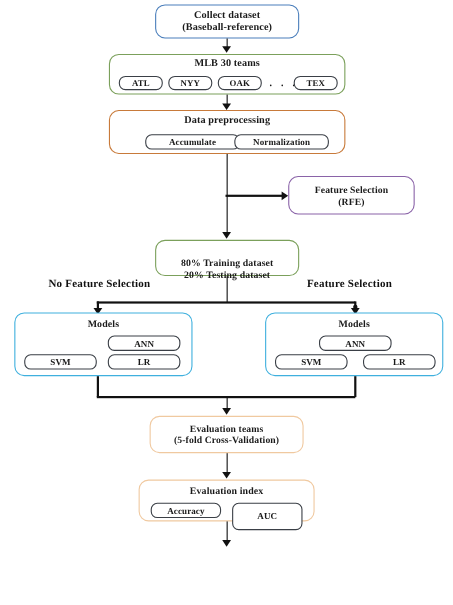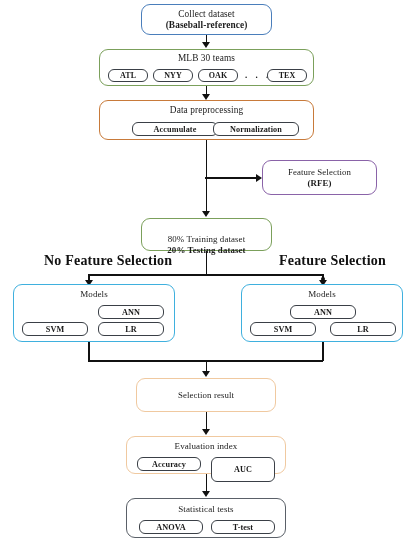--- a/index.html
+++ b/index.html
@@ -22,21 +22,21 @@
     background:#ffffff;
     display:flex;
     flex-direction:column;
     align-items:center;
     justify-content:center;
     text-align:center;
     font-weight:bold;
     letter-spacing:.1px;
   }
   .title{
-    font-weight:normal;
+    font-weight:bold;
     text-align:center;
     line-height:1.15;
   }
   .sub{font-weight:bold;text-align:center;line-height:1.15;}
 
   
   .b-blue   {border-color:#4a7ebb;}
   .b-green  {border-color:#7ba05b;}
   .b-orange {border-color:#c87a3a;}
   .b-purple {border-color:#8a63a8;}
@@ -75,21 +75,21 @@
     width:0;height:0;
     border-top:4.2px solid transparent;
     border-bottom:4.2px solid transparent;
     border-left:6.5px solid #111;
   }
   .dot{position:absolute;width:4px;height:4px;border-radius:50%;background:#111;}
 
   .edge-label{
     position:absolute;
     font-weight:bold;
-    font-size:14px;
+    font-size:10px;
     white-space:nowrap;
     color:#111;
     letter-spacing:.2px;
   }
   .dots3{
     position:absolute;
     font-weight:bold;
     letter-spacing:3px;
     color:#111;
   }
@@ -170,34 +170,30 @@
     <div class="pill b-dark" style="left:88px;top:37px;width:66px;height:14px;font-size:8.2px;">LR</div>
   </div>
 
   <div class="vline" style="left:88px;top:342px;height:19px;"></div>
   <div class="vline" style="left:322px;top:342px;height:19px;"></div>
   <div class="hline" style="left:88px;top:360px;width:235px;"></div>
   <div class="vline" style="left:205.5px;top:360px;height:14px;"></div>
   <div class="arrow-down" style="left:202px;top:371px;"></div>
 
   <div class="node b-peach" style="left:136px;top:378px;width:140px;height:34px;">
-    <div class="title" style="font-size:8.8px;">Selection result</div>
+    <div class="title" style="font-size:8.8px;">Evaluation teams</div>
+    <div class="sub" style="font-size:8.8px;">(5-fold Cross-Validation)</div>
   </div>
 
   <div class="vline" style="left:205.5px;top:412px;height:20px;"></div>
   <div class="arrow-down" style="left:202px;top:429px;"></div>
 
   <div class="node b-peach" style="left:126px;top:436px;width:160px;height:38px;justify-content:flex-start;">
     <div class="title" style="font-size:9px;margin-top:4px;">Evaluation index</div>
     <div class="pill b-dark" style="left:10px;top:20px;width:64px;height:14px;font-size:8.2px;">Accuracy</div>
     <div class="pill b-dark" style="left:84px;top:20px;width:64px;height:25px;font-size:8.2px;">AUC</div>
   </div>
 
   <div class="vline" style="left:205.5px;top:474px;height:19px;"></div>
   <div class="arrow-down" style="left:202px;top:491px;"></div>
 
-  <div class="node b-grey" style="left:126px;top:498px;width:160px;height:40px;justify-content:flex-start;">
-    <div class="title" style="font-size:9px;margin-top:5px;">Statistical tests</div>
-    <div class="pill b-dark" style="left:12px;top:21px;width:64px;height:14px;font-size:8.2px;">ANOVA</div>
-    <div class="pill b-dark" style="left:84px;top:21px;width:64px;height:14px;font-size:8.2px;">T-test</div>
-  </div>
 
 </div>
 
 </body></html>

